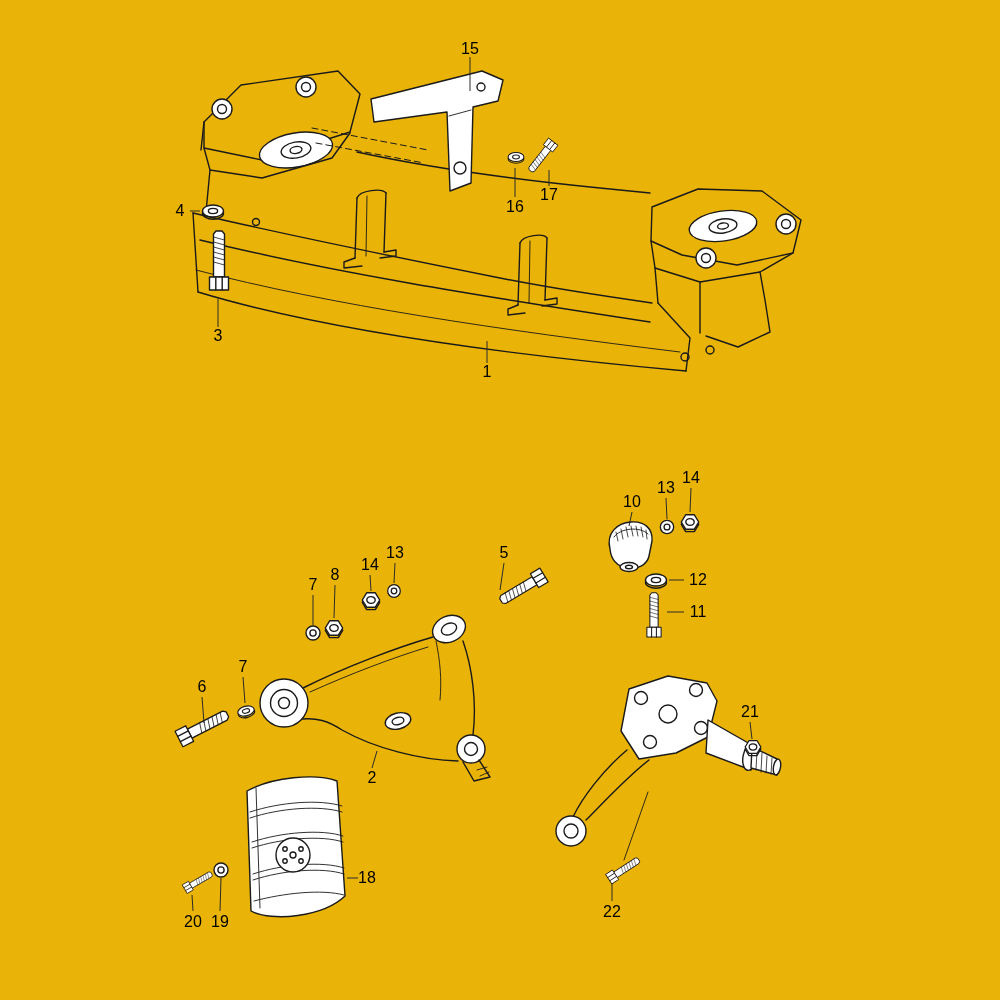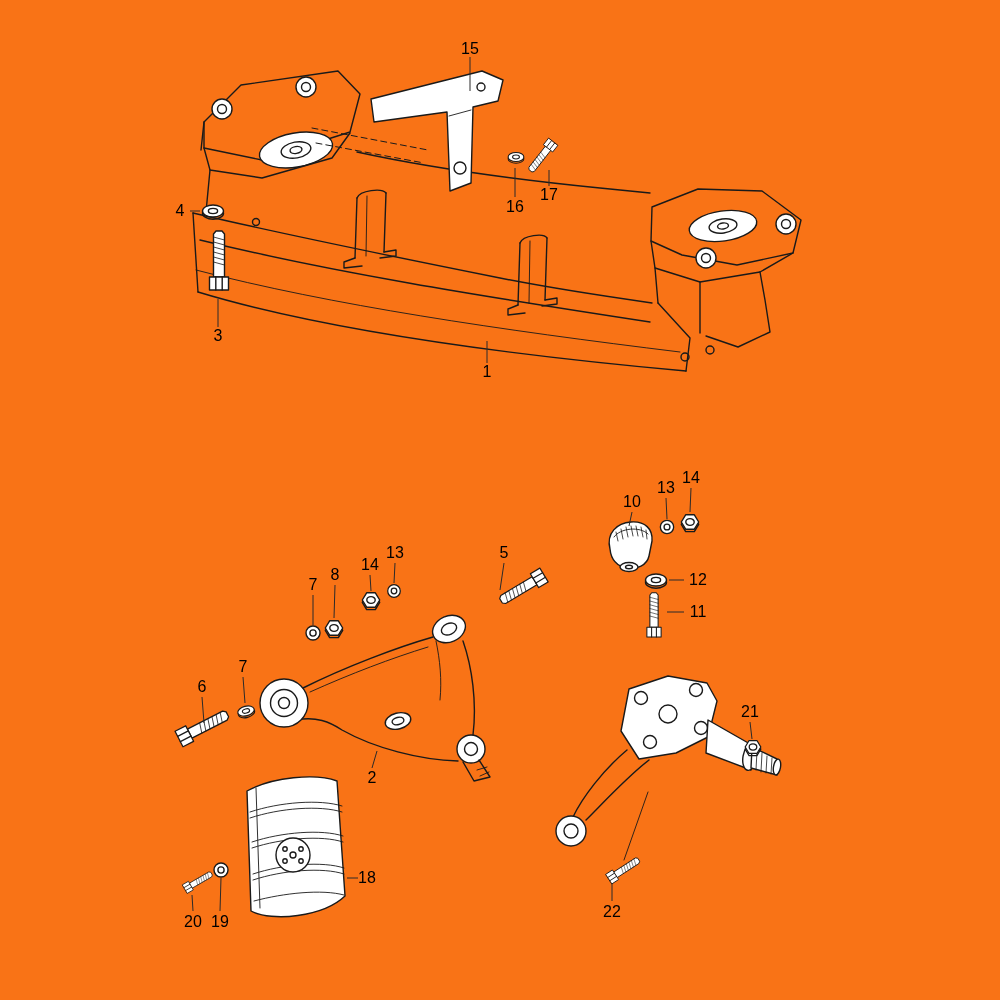--- a/index.html
+++ b/index.html
@@ -1,19 +1,19 @@
 <!DOCTYPE html>
 <html><head>
 <meta charset="utf-8">
 <style>
   html, body { margin: 0; padding: 0; background: #ffffff; }
   .stage {
     width: 1000px;
     height: 1000px;
-    background: #f97316;
+    background: #eab308;
     position: relative;
     font-family: "Liberation Sans", sans-serif;
   }
   svg { display: block; }
   .callout-text {
     font: 400 16px "Liberation Sans", sans-serif;
     fill: #000000;
   }
   .leader { stroke: #2a2a2a; stroke-width: 1; }
   .dash { stroke-dasharray: 6 4; stroke-width: 1; }

